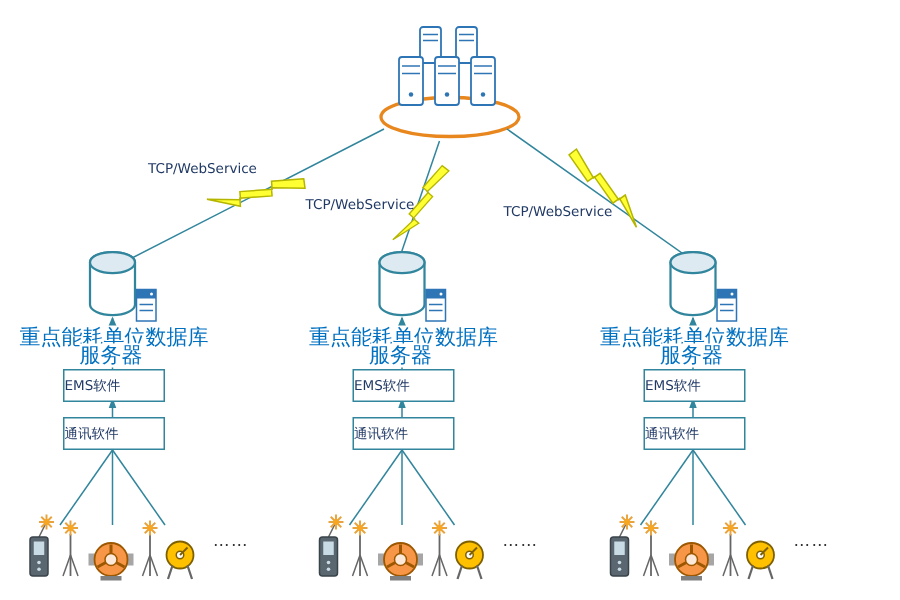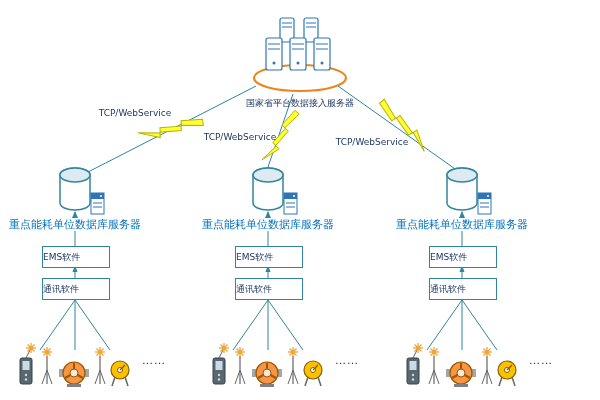--- a/index.html
+++ b/index.html
@@ -1,21 +1,21 @@
 <!DOCTYPE html>
 <html><head>
 <meta charset="utf-8">
 <style>
   html,body{margin:0;padding:0;background:#fff;}
   #canvas{position:relative;width:600px;height:400px;background:#fff;overflow:hidden;
           font-family:"DejaVu Sans","Liberation Sans",sans-serif;}
   .abs{position:absolute;}
   svg.bg{position:absolute;left:0;top:0;}
   .lbl{position:absolute;font-size:9px;color:#1F3864;text-align:center;line-height:12px;}
-  .dblbl{position:absolute;text-align:center;font-size:11px;line-height:12px;}
+  .dblbl{position:absolute;text-align:center;font-size:14px;line-height:12px;}
   .dblbl span{background:#fff;color:#0070C0;padding:0 2px;}
   .box{position:absolute;width:66px;height:20px;border:1px solid #31859C;background:#fff;
        display:flex;align-items:center;justify-content:flex-start;font-size:9px;color:#1F3864;}
   .dots{position:absolute;font-size:11px;color:#333;letter-spacing:1px;}
 </style>
 </head>
 <body>
 
 <div id="canvas">
 
@@ -85,21 +85,20 @@
       <line x1="64" y1="28" x2="76" y2="28"></line>
         <line x1="64" y1="33" x2="76" y2="33"></line>
     </g>
     <g fill="#2E75B6">
       <circle cx="22" cy="47" r="1.5"></circle>
         <circle cx="46" cy="47" r="1.5"></circle>
         <circle cx="70" cy="47" r="1.5"></circle>
     </g>
   </svg>
 
-  <div class="lbl" style="left:220px;top:97px;width:160px">国家省平台数据接入服务器</div>
 
   <div class="lbl" style="left:85px;top:107px;width:100px">TCP/WebService</div>
   <div class="lbl" style="left:190px;top:131px;width:100px">TCP/WebService</div>
   <div class="lbl" style="left:322px;top:136px;width:100px">TCP/WebService</div>
 
   <svg class="abs" style="left:58px;top:166px" width="34" height="46" viewBox="0 0 34 46">
     <path d="M2,9 a15,7 0 0 1 30,0 v28 a15,7 0 0 1 -30,0 z" fill="#FFF" stroke="#31859C" stroke-width="1.5"></path>
     <ellipse cx="17" cy="9" rx="15" ry="7" fill="#DEEAF1" stroke="#31859C" stroke-width="1.5"></ellipse>
   </svg>
   <svg class="abs" style="left:90px;top:192px" width="16" height="24" viewBox="0 0 16 24">

